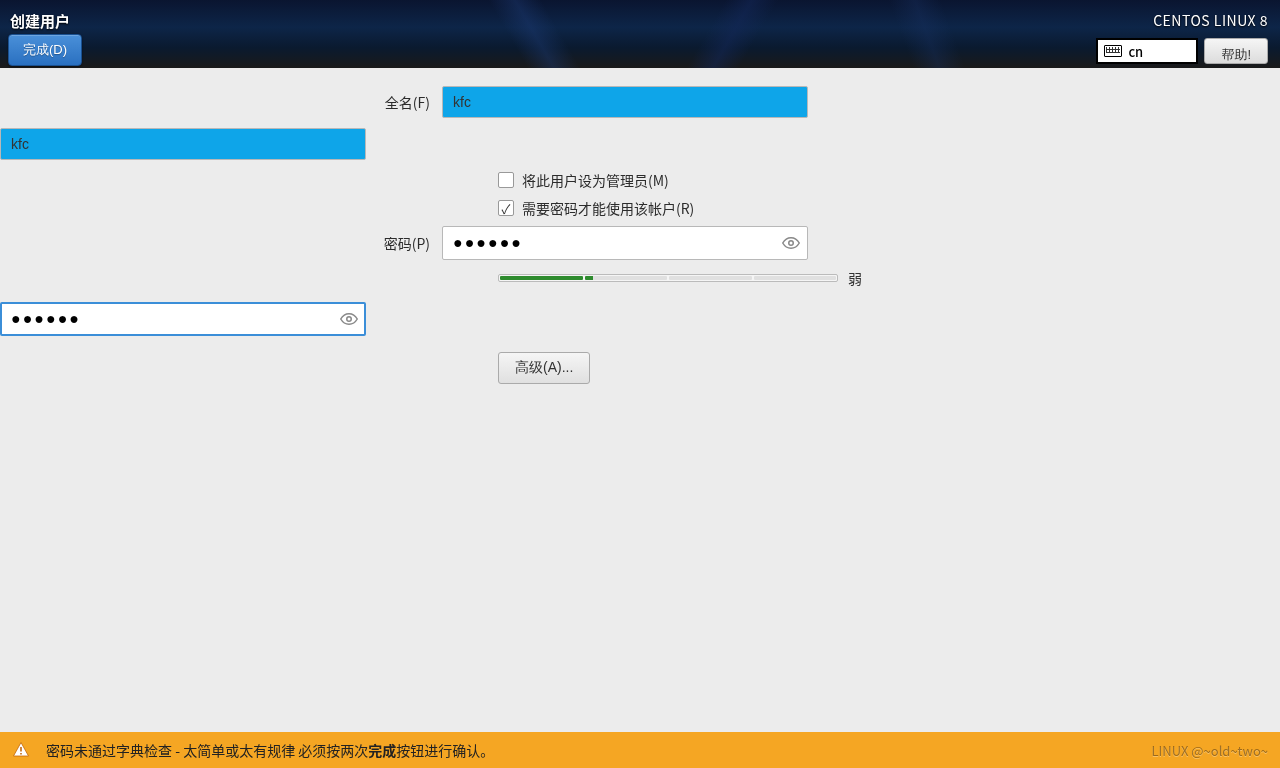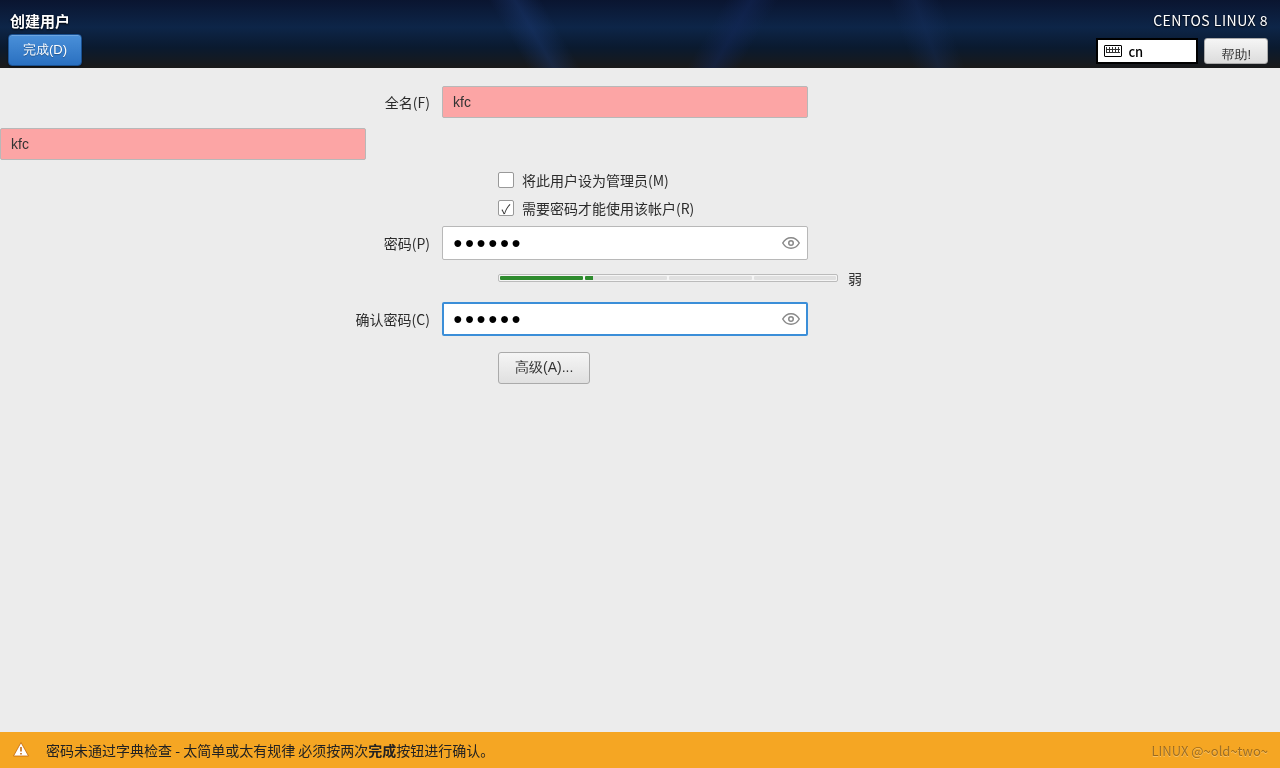--- a/index.html
+++ b/index.html
@@ -20,21 +20,21 @@
 .kb-icon { width: 18px; height: 12px; border: 1.5px solid #000; border-radius: 1px; position: relative; }
 .kb-icon::before { content:""; position:absolute; inset:1px 1px 3px 1px; background:
   repeating-linear-gradient(90deg,#000 0 1px,transparent 1px 3px),
   repeating-linear-gradient(0deg,#000 0 1px,transparent 1px 3px); opacity:0.8;}
 .help-btn { height: 26px; padding: 7px 16px; background: linear-gradient(#f5f5f5,#dcdcdc); border: 1px solid #aaa; border-radius: 3px; color: #333; font-size: 13px; cursor: pointer; }
 
 .form-area { padding-top: 18px; }
 .row { display: flex; align-items: center; margin-bottom: 10px; }
 .label-col { width: 442px; text-align: right; padding-right: 12px; color: #2c2c2c; font-size: 14px; }
 .field-col { width: 380px; position: relative; }
-.txt-input { width: 366px; height: 32px; padding: 11px 10px; border: 1px solid #b8b8b8; background: #fca5a5; font-size: 14px; color: #333; border-radius: 2px; }
+.txt-input { width: 366px; height: 32px; padding: 11px 10px; border: 1px solid #b8b8b8; background: #0ea5e9; font-size: 14px; color: #333; border-radius: 2px; }
 .pw-wrap { position: relative; width: 366px; }
 .pw-input { width: 100%; height: 34px; padding: 4px 34px 4px 10px; border: 1px solid #b8b8b8; background: #fff; font-size: 16px; letter-spacing: 2px; border-radius: 2px; }
 .pw-input.focused { border: 2px solid #3b8ed8; padding: 3px 33px 3px 9px; }
 .eye-icon { position: absolute; right: 8px; top: 50%; transform: translateY(-50%); color: #888; cursor: pointer; }
 .eye-icon svg { width: 18px; height: 18px; display: block; }
 
 .chk-row { display: flex; align-items: center; margin-left: 498px; margin-bottom: 8px; gap: 8px; color: #2c2c2c; font-size: 14px; }
 .chkbox { width: 16px; height: 16px; border: 1px solid #999; background: #fff; border-radius: 2px; display: inline-flex; align-items: center; justify-content: center; cursor: pointer; }
 .chkbox.checked::after { content: "✓"; font-size: 13px; color: #333; line-height: 1; }
 
@@ -114,21 +114,20 @@
     <div class="strength-bar">
       <div class="seg fill"></div>
       <div class="seg partial"></div>
       <div class="seg"></div>
       <div class="seg"></div>
     </div>
     <span class="strength-label">弱</span>
   </div>
 
   <div class="row">
-    <div class="label-col">确认密码(C)</div>
     <div class="field-col">
       <div class="pw-wrap">
         <input class="pw-input focused" value="●●●●●●" style="">
         <span class="eye-icon">
           <svg viewBox="0 0 24 24" fill="none" stroke="currentColor" stroke-width="2">
               <path d="M1 12s4-7 11-7 11 7 11 7-4 7-11 7S1 12 1 12z"></path>
               <circle cx="12" cy="12" r="3"></circle>
             </svg>
         </span>
       </div>

